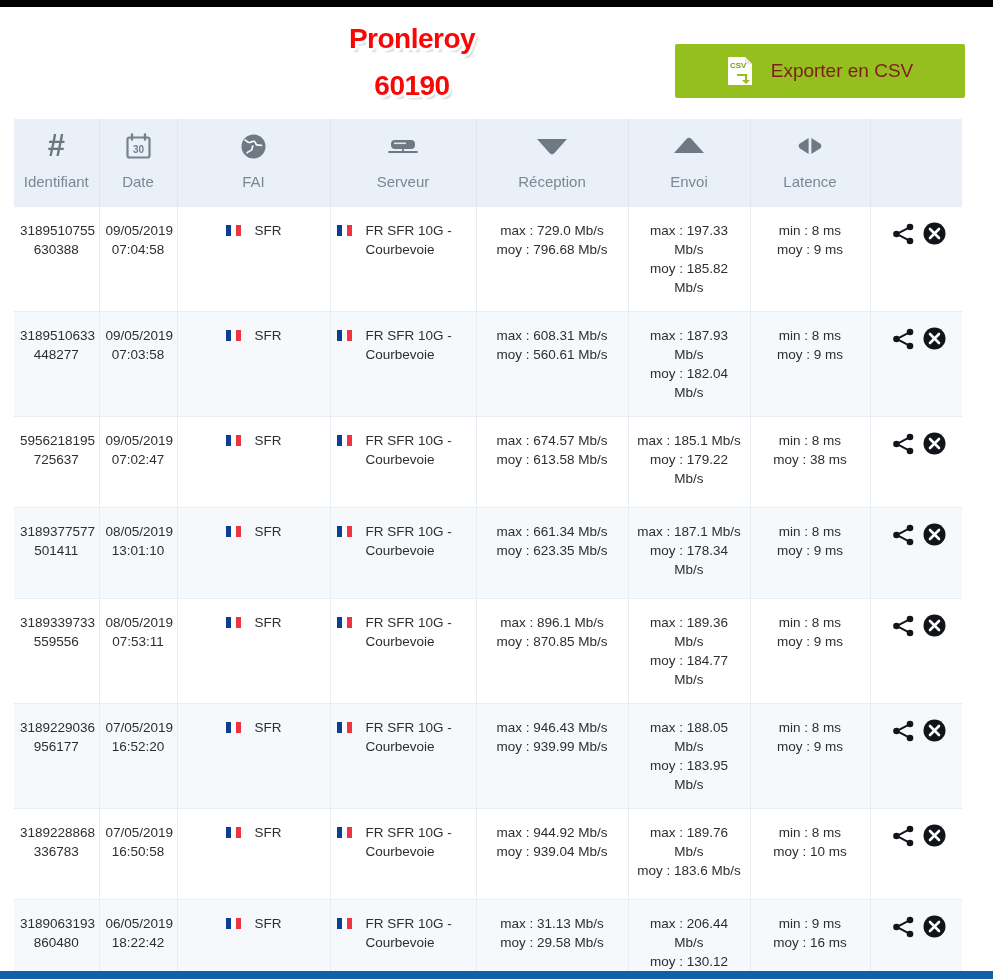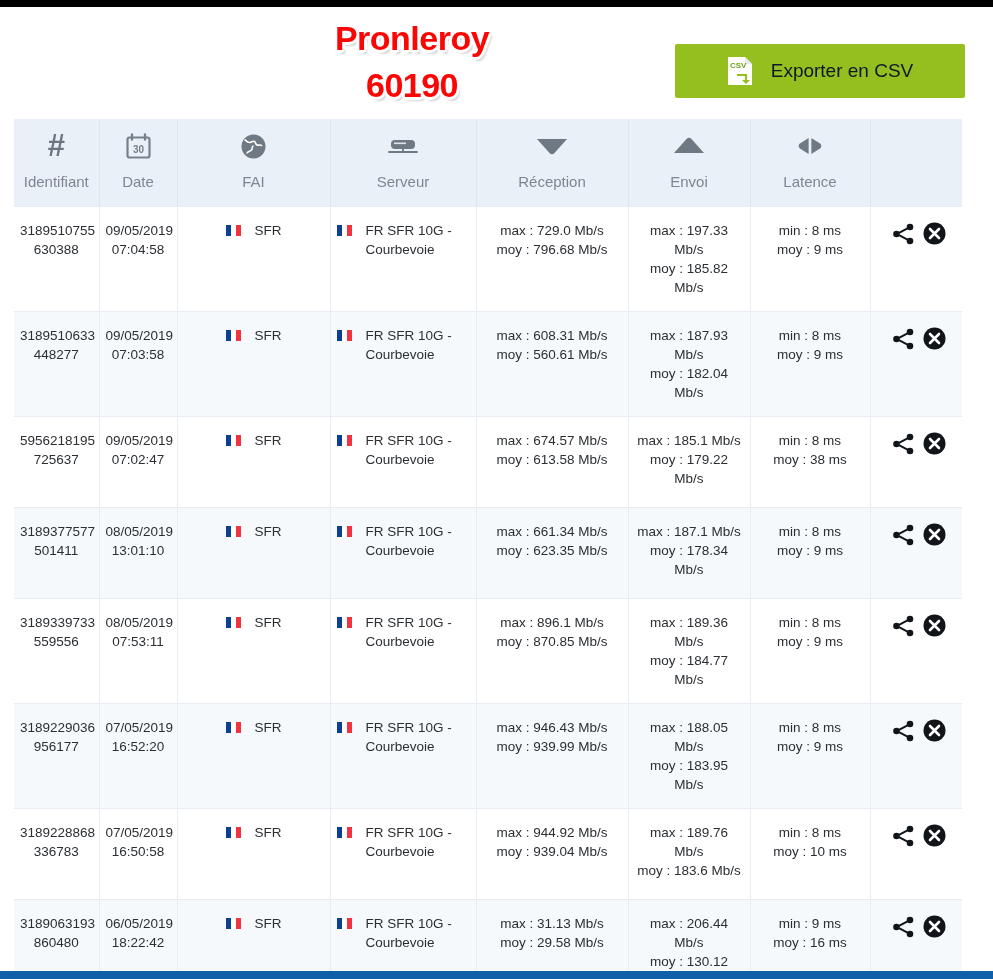--- a/index.html
+++ b/index.html
@@ -67,21 +67,21 @@
   }
 
   
   .watermark {
     position: absolute;
     left: 297px;
     top: 8px;
     width: 230px;
     text-align: center;
     color: #fb0505;
-    font-size: 34px;
+    font-size: 28px;
     font-weight: bold;
     line-height: 47px;
     letter-spacing: -0.5px;
     text-shadow:
       -2px -2px 0 #ffffff,  2px -2px 0 #ffffff,
       -2px  2px 0 #ffffff,  2px  2px 0 #ffffff,
       -3px  0   0 #ffffff,  3px  0   0 #ffffff,
        0   -3px 0 #ffffff,  0    3px 0 #ffffff,
        3px  4px 2px rgba(190,190,190,0.65);
   }
@@ -89,21 +89,21 @@
   
   .export-btn {
     position: absolute;
     right: 28px;
     top: 37px;
     width: 290px;
     height: 54px;
     background: #95bf1f;
     border: none;
     border-radius: 2px;
-    color: #0f172a;
+    color: #7f1d1d;
     font-size: 19px;
     font-family: "Liberation Sans", sans-serif;
     display: flex;
     align-items: center;
     justify-content: center;
     gap: 18px;
     cursor: pointer;
     padding: 0;
   }
   .csv-icon {

